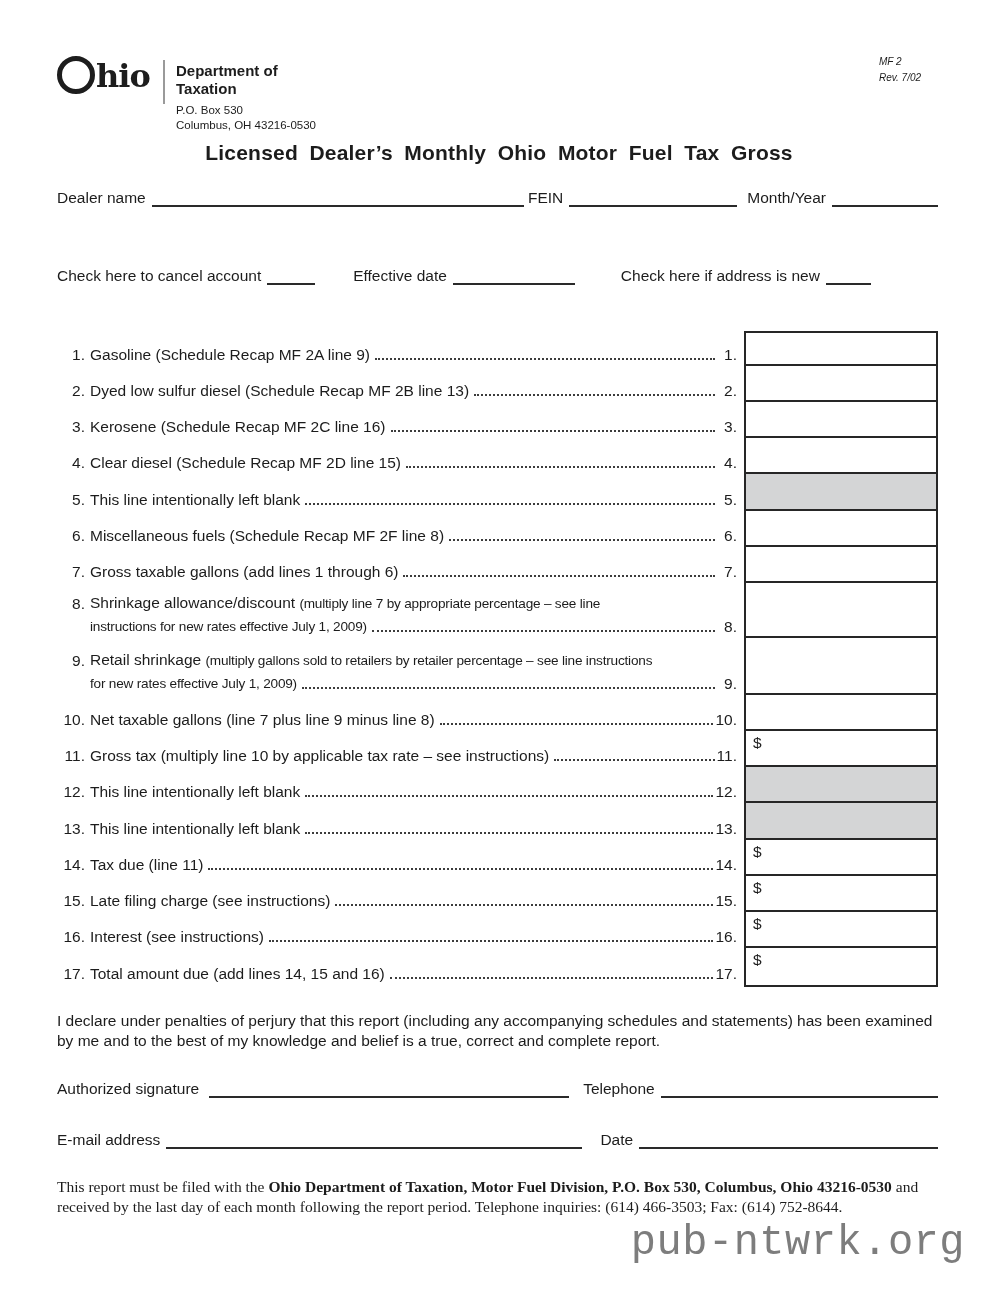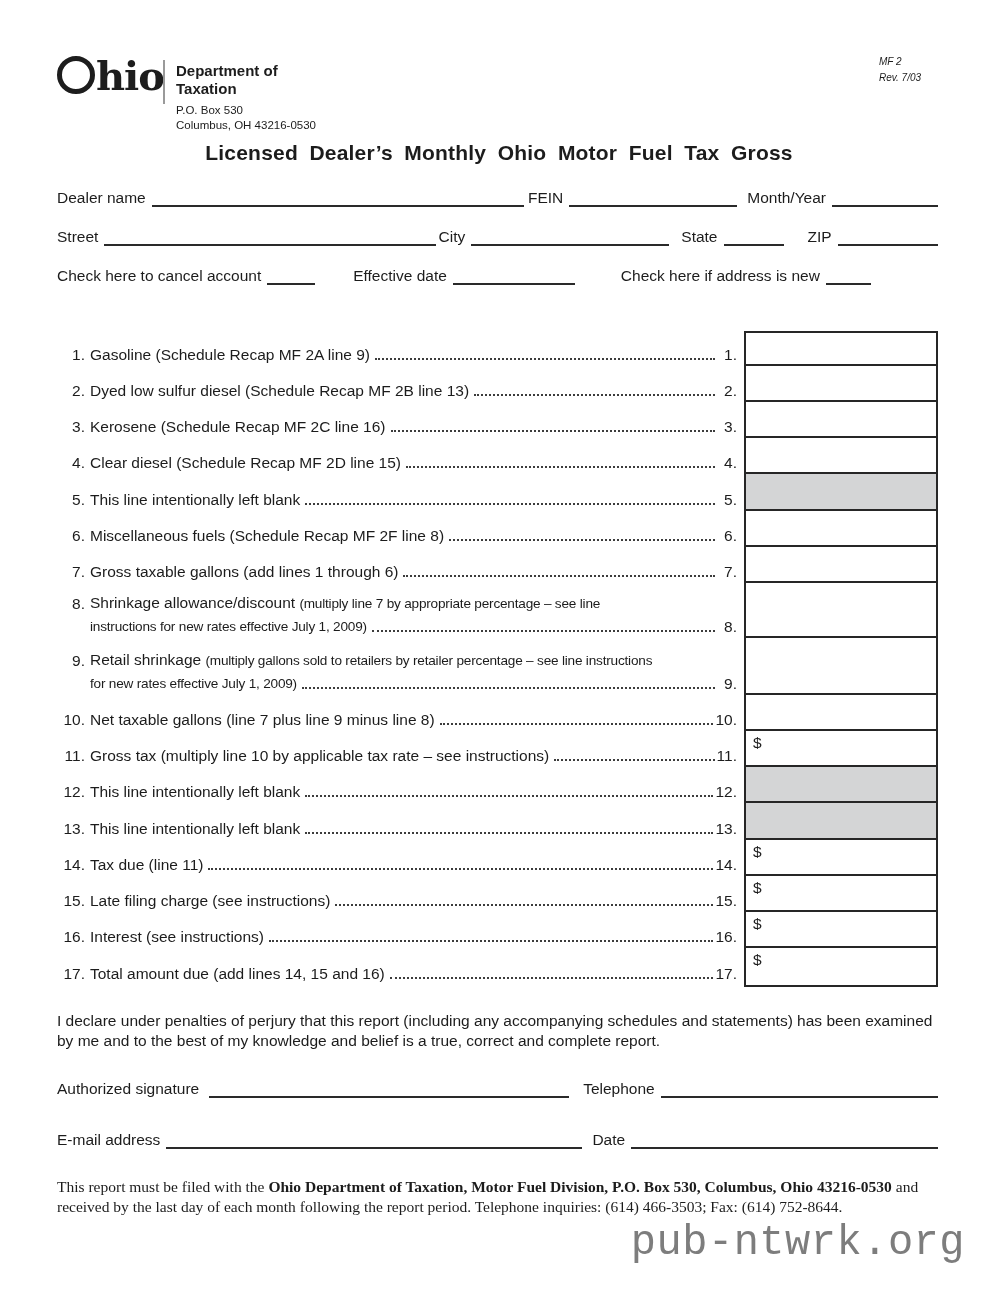--- a/index.html
+++ b/index.html
@@ -5,21 +5,21 @@
   * { margin:0; padding:0; box-sizing:border-box; }
   html,body { background:#ffffff; }
   .page {
     position:relative; width:998px; height:1292px; background:#ffffff;
     font-family:"Liberation Sans", sans-serif; color:#1c1c1c; overflow:hidden;
   }
   
   .logo-row { position:absolute; left:57px; top:56px; }
   .ohio { display:flex; align-items:flex-end; }
   .logo-o { display:inline-block; width:38px; height:38px; border:5px solid #1d1d1d; border-radius:50%; margin-bottom:2px; }
-  .logo-hio { font-family:"DejaVu Serif", serif; font-weight:bold; font-size:40px; line-height:40px; letter-spacing:-1px; color:#1d1d1d; margin-left:1px; }
+  .logo-hio { font-family:"DejaVu Serif", serif; font-weight:bold; font-size:32px; line-height:40px; letter-spacing:-1px; color:#1d1d1d; margin-left:1px; }
   .logo-divider { position:absolute; left:163px; top:60px; width:2px; height:44px; background:#9a9a9a; }
   .dept { position:absolute; left:176px; top:62px; white-space:nowrap; }
   .dept-name { font-weight:bold; font-size:15px; line-height:17.5px; }
   .dept-addr { font-size:11.5px; line-height:14.5px; }
   .dept-addr.first { margin-top:6px; }
   .form-code { position:absolute; left:879px; top:54px; font-size:10px; line-height:16px;font-style:italic; }
   
   .title { position:absolute; left:0; top:141px; width:100%; text-align:center;
            font-size:21px; font-weight:bold; word-spacing:5.5px; letter-spacing:0.2px; }
   
@@ -73,44 +73,34 @@
   </div>
   <div class="logo-divider"></div>
   <div class="dept">
     <div class="dept-name">Department of</div>
     <div class="dept-name">Taxation</div>
     <div class="dept-addr first">P.O. Box 530</div>
     <div class="dept-addr">Columbus, OH 43216-0530</div>
   </div>
   <div class="form-code">
     <div>MF 2</div>
-    <div>Rev. 7/03</div>
+    <div>Rev. 7/02</div>
   </div>
 
   <div class="title">Licensed Dealer’s Monthly Ohio Motor Fuel Tax Gross</div>
 
   <div class="frow frow1">
     <span class="flabel">Dealer name</span>
     <span class="uline u-grow"></span>
     <span class="flabel" style="margin-left:4px;">FEIN</span>
     <span class="uline" style="flex:0 0 168px;"></span>
     <span class="flabel" style="margin-left:10px;">Month/Year</span>
     <span class="uline" style="flex:0 0 106px;"></span>
   </div>
 
-  <div class="frow frow2">
-    <span class="flabel">Street</span>
-    <span class="uline" style="flex:3.3 1 0;"></span>
-    <span class="flabel" style="margin-left:3px;">City</span>
-    <span class="uline" style="flex:0 0 198px;"></span>
-    <span class="flabel" style="margin-left:12px;">State</span>
-    <span class="uline" style="flex:0 0 60px;"></span>
-    <span class="flabel" style="margin-left:24px;">ZIP</span>
-    <span class="uline" style="flex:1 1 0;"></span>
-  </div>
 
   <div class="frow frow3">
     <span class="flabel">Check here to cancel account</span>
     <span class="uline" style="flex:0 0 48px;"></span>
     <span class="flabel" style="margin-left:38px;">Effective date</span>
     <span class="uline" style="flex:0 0 122px;"></span>
     <span class="flabel" style="margin-left:46px;">Check here if address is new</span>
     <span class="uline" style="flex:0 0 45px;"></span>
   </div>
 
@@ -295,21 +285,21 @@
 
   <div class="sigrow sigrow1">
     <span class="flabel">Authorized signature</span>
     <span class="uline" style="flex:0 0 360px; margin-left:4px;"></span>
     <span class="flabel" style="margin-left:14px;">Telephone</span>
     <span class="uline u-grow"></span>
   </div>
   <div class="sigrow sigrow2">
     <span class="flabel">E-mail address</span>
     <span class="uline" style="flex:0 0 416px;"></span>
-    <span class="flabel" style="margin-left:10px;">Date</span>
+    <span class="flabel" style="margin-left:18px;">Date</span>
     <span class="uline u-grow"></span>
   </div>
 
   <div class="footer"><span>This report must be filed with the </span><b>Ohio Department of Taxation, Motor Fuel Division, P.O. Box 530, Columbus, Ohio 43216-0530</b><span> and received by the last day of each month following the report period. Telephone inquiries: (614) 466-3503; Fax: (614) 752-8644.</span></div>
 
   <div class="watermark">pub-ntwrk.org</div>
 
 </div>
 
 </body></html>

